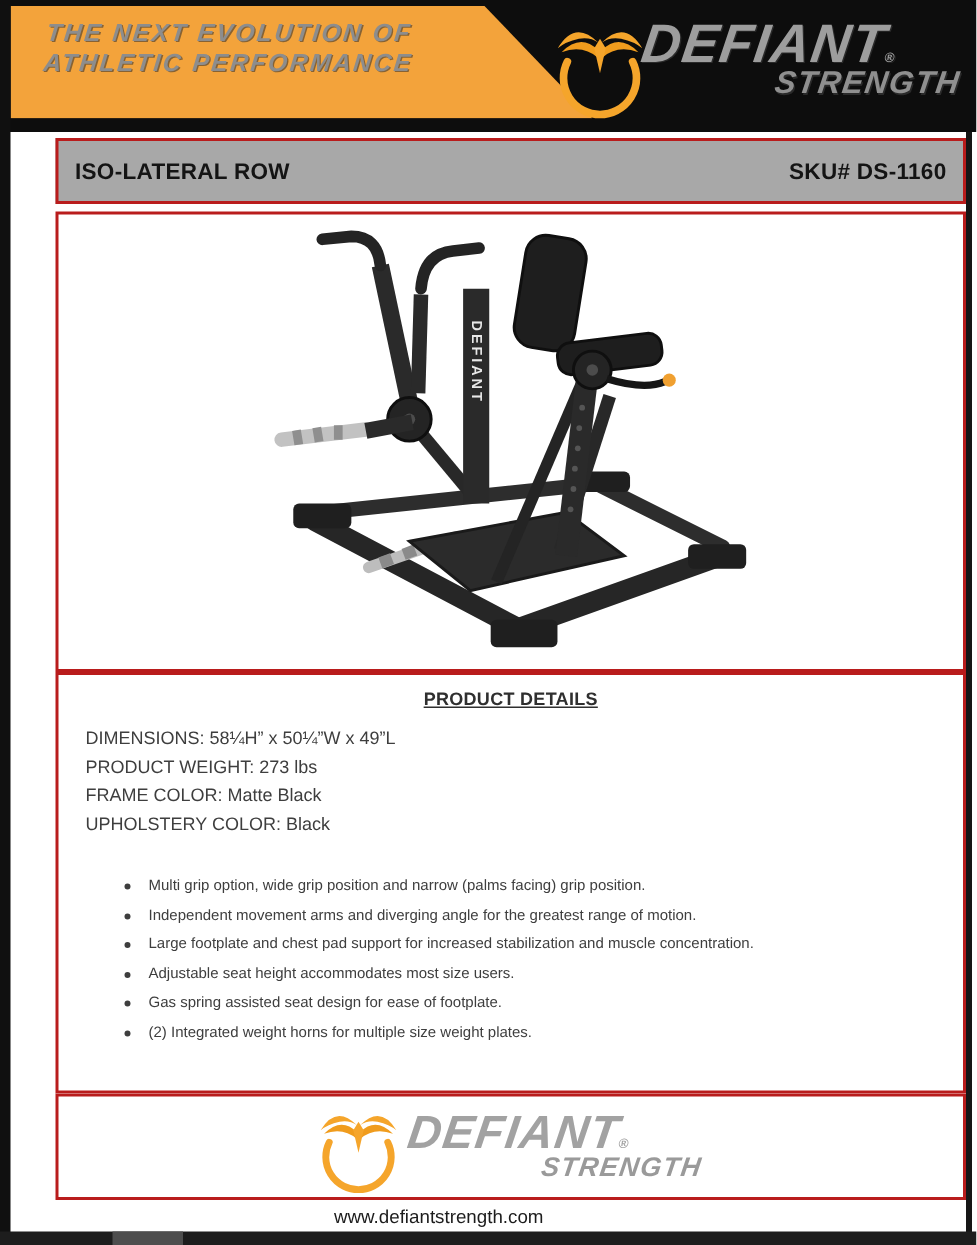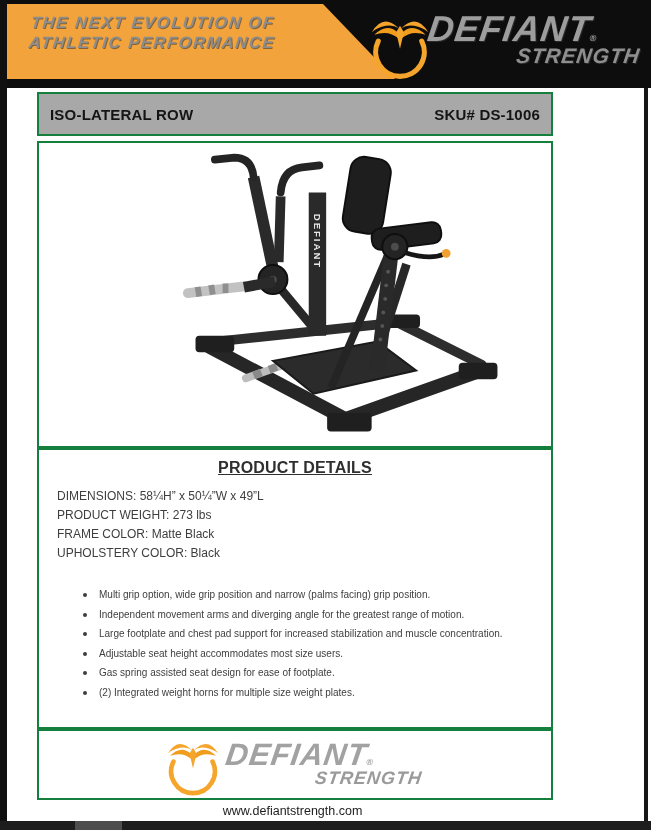--- a/index.html
+++ b/index.html
@@ -27,29 +27,29 @@
   .banner-brand{position:absolute;left:360px;top:0;width:290px;height:88px;}
   .eagle{position:absolute;}
   .brand-word{
     font-weight:bold;font-style:italic;color:#9d9d9d;letter-spacing:1px;
     transform:skewX(-8deg);white-space:nowrap;
   }
   .banner-defiant{position:absolute;left:68px;top:8px;font-size:36px;text-shadow:1px 1px 0 #2a2a2a;}
   .banner-reg{font-size:9px;font-style:normal;vertical-align:baseline;}
   .banner-strength{position:absolute;left:68px;top:44px;width:212px;text-align:right;font-size:21px;color:#8f8f8f;text-shadow:1px 1px 0 #2a2a2a;}
   
-  .box{position:absolute;left:37px;width:516px;border:2px solid #15803d;box-sizing:border-box;background:#fff;}
+  .box{position:absolute;left:37px;width:607px;border:2px solid #b91c1c;box-sizing:border-box;background:#fff;}
   .titlebar{top:92px;height:44px;background:#a8a8a8;display:flex;align-items:center;justify-content:space-between;padding:0 11px;}
   .titlebar .t{font-weight:bold;font-size:15px;color:#141414;letter-spacing:.2px;}
   .imagebox{top:141px;height:307px;}
   .detailsbox{top:448px;height:281px;color:#3e3e3e;}
   .footerbox{top:729px;height:71px;display:flex;align-items:center;justify-content:center;}
   
   .pd-title{
-    text-align:center;margin-top:9px;font-weight:bold;font-size:16px;color:#2f2f2f;
+    text-align:center;margin-top:9px;font-weight:bold;font-size:12px;color:#2f2f2f;
     text-decoration:underline;letter-spacing:.2px;
   }
   .specs{margin:10px 0 0 18px;font-size:12px;line-height:19px;}
   .features{margin:22px 0 0 0;padding:0 12px 0 60px;font-size:10px;line-height:19.5px;list-style:none;}
   .features li{position:relative;}
   .features li::before{
     content:"";position:absolute;left:-16px;top:8px;width:4px;height:4px;border-radius:50%;background:#3e3e3e;
   }
   
   .footer-brand{display:flex;align-items:center;gap:4px;}
@@ -78,21 +78,21 @@
     <div class="brand-word banner-defiant"><span>DEFIANT</span><span class="banner-reg">®</span></div>
     <div class="brand-word banner-strength">STRENGTH</div>
   </div>
 </div>
 
 <div class="left-band"></div>
 <div class="right-band"></div>
 
 <div class="box titlebar">
   <span class="t">ISO-LATERAL ROW</span>
-  <span class="t">SKU# DS-1006</span>
+  <span class="t">SKU# DS-1160</span>
 </div>
 
 <div class="box imagebox">
   <svg width="360" height="300" viewBox="0 0 360 310" style="position:absolute;left:112px;top:3px">
 
     <path d="M55 208 L195 282" stroke="#262626" stroke-width="14" stroke-linecap="round"></path>
     <path d="M195 282 L335 232" stroke="#262626" stroke-width="14" stroke-linecap="round"></path>
     <path d="M62 202 L252 182" stroke="#2d2d2d" stroke-width="10" stroke-linecap="round"></path>
     <path d="M252 184 L336 226" stroke="#2d2d2d" stroke-width="10" stroke-linecap="round"></path>
 

